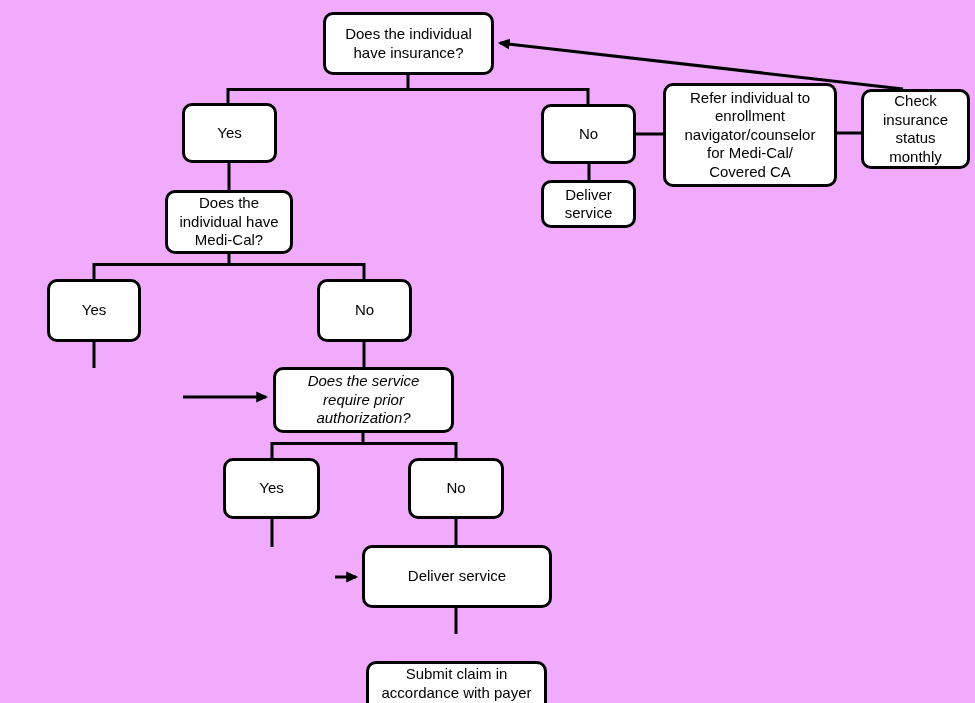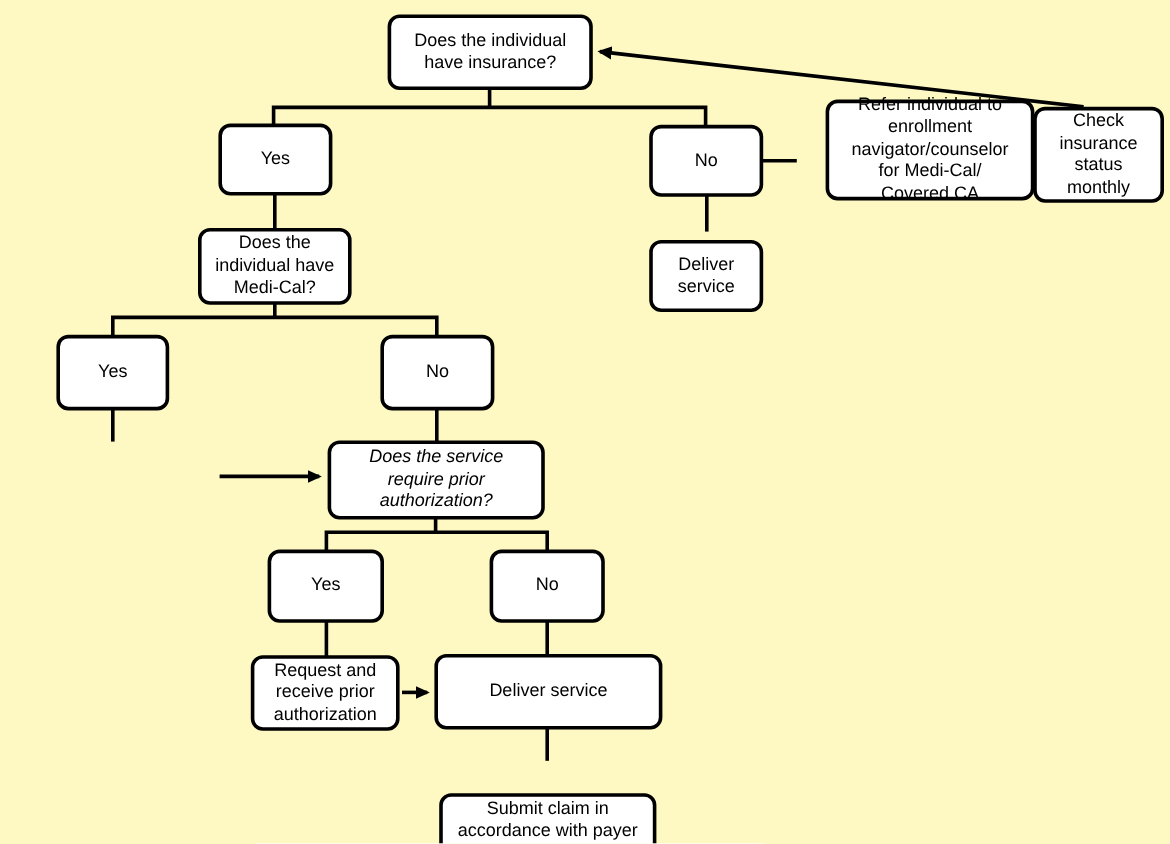--- a/index.html
+++ b/index.html
@@ -4,21 +4,21 @@
 <style>
   html, body {
     margin: 0;
     padding: 0;
     background: #ffffff;
   }
   .canvas {
     position: relative;
     width: 975px;
     height: 703px;
-    background: #fef9c3;
+    background: #f0abfc;
     font-family: "Liberation Sans", sans-serif;
     overflow: hidden;
   }
   .connectors {
     position: absolute;
     left: 0;
     top: 0;
     width: 975px;
     height: 703px;
   }
@@ -94,24 +94,24 @@
     <path d="M456 607 L456 634"></path>
   </svg>
 
   <div class="node" style="left:323px; top:12px; width:171px; height:63px;">Does the individual
 have insurance?</div>
 
   <div class="node" style="left:182px; top:103px; width:95px; height:60px;">Yes</div>
 
   <div class="node" style="left:541px; top:104px; width:95px; height:60px;">No</div>
 
-  <div class="node" style="left:541px; top:200px; width:95px; height:60px;">Deliver
+  <div class="node" style="left:541px; top:180px; width:95px; height:48px;">Deliver
 service</div>
 
-  <div class="node" style="left:663px; top:83px; width:174px; height:84px;margin-left:25px;">Refer individual to
+  <div class="node" style="left:663px; top:83px; width:174px; height:104px;">Refer individual to
 enrollment
 navigator/counselor
 for Medi-Cal/
 Covered CA</div>
 
   <div class="node" style="left:861px; top:89px; width:109px; height:80px;">Check
 insurance
 status
 monthly</div>
 
@@ -125,23 +125,20 @@
 
 
   <div class="node" style="left:273px; top:367px; width:181px; height:66px;font-style:italic;">Does the service
 require prior
 authorization?</div>
 
   <div class="node" style="left:223px; top:458px; width:97px; height:61px;">Yes</div>
 
   <div class="node" style="left:408px; top:458px; width:96px; height:61px;">No</div>
 
-  <div class="node" style="left:209px; top:546px; width:124px; height:63px;">Request and
-receive prior
-authorization</div>
 
   <div class="node" style="left:362px; top:545px; width:190px; height:63px;">Deliver service</div>
 
   <div class="node" style="left:366px; top:661px; width:181px; height:64px;">Submit claim in
 accordance with payer
 requirements</div>
 
 </div>
 
 </body></html>

